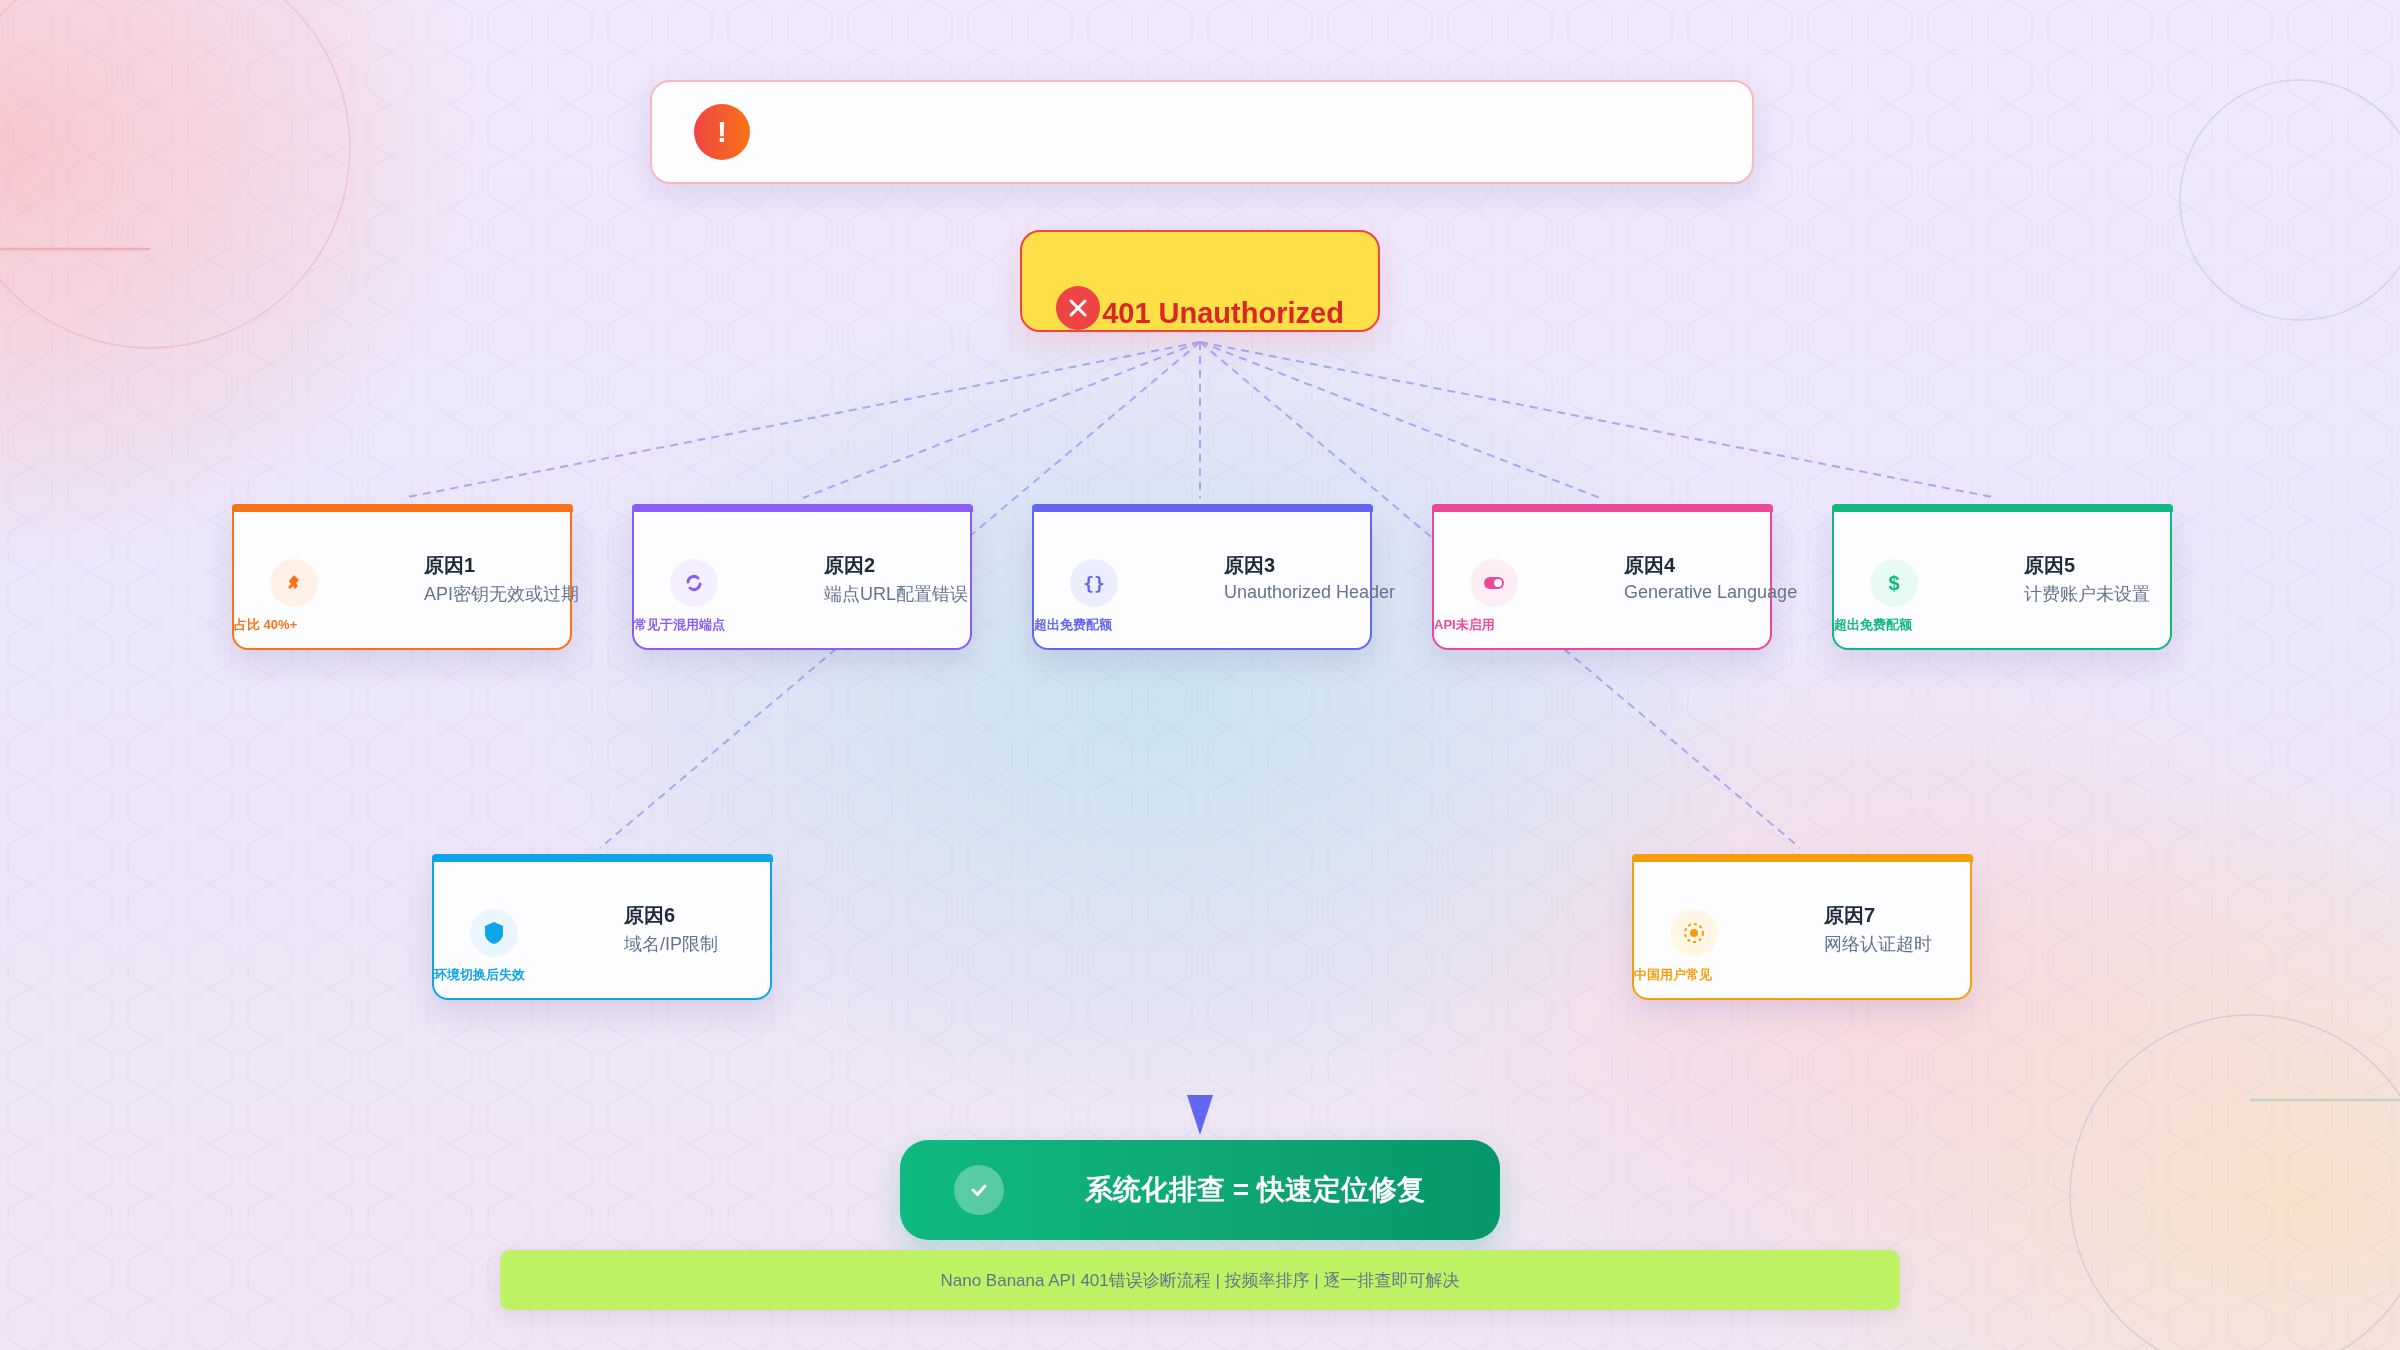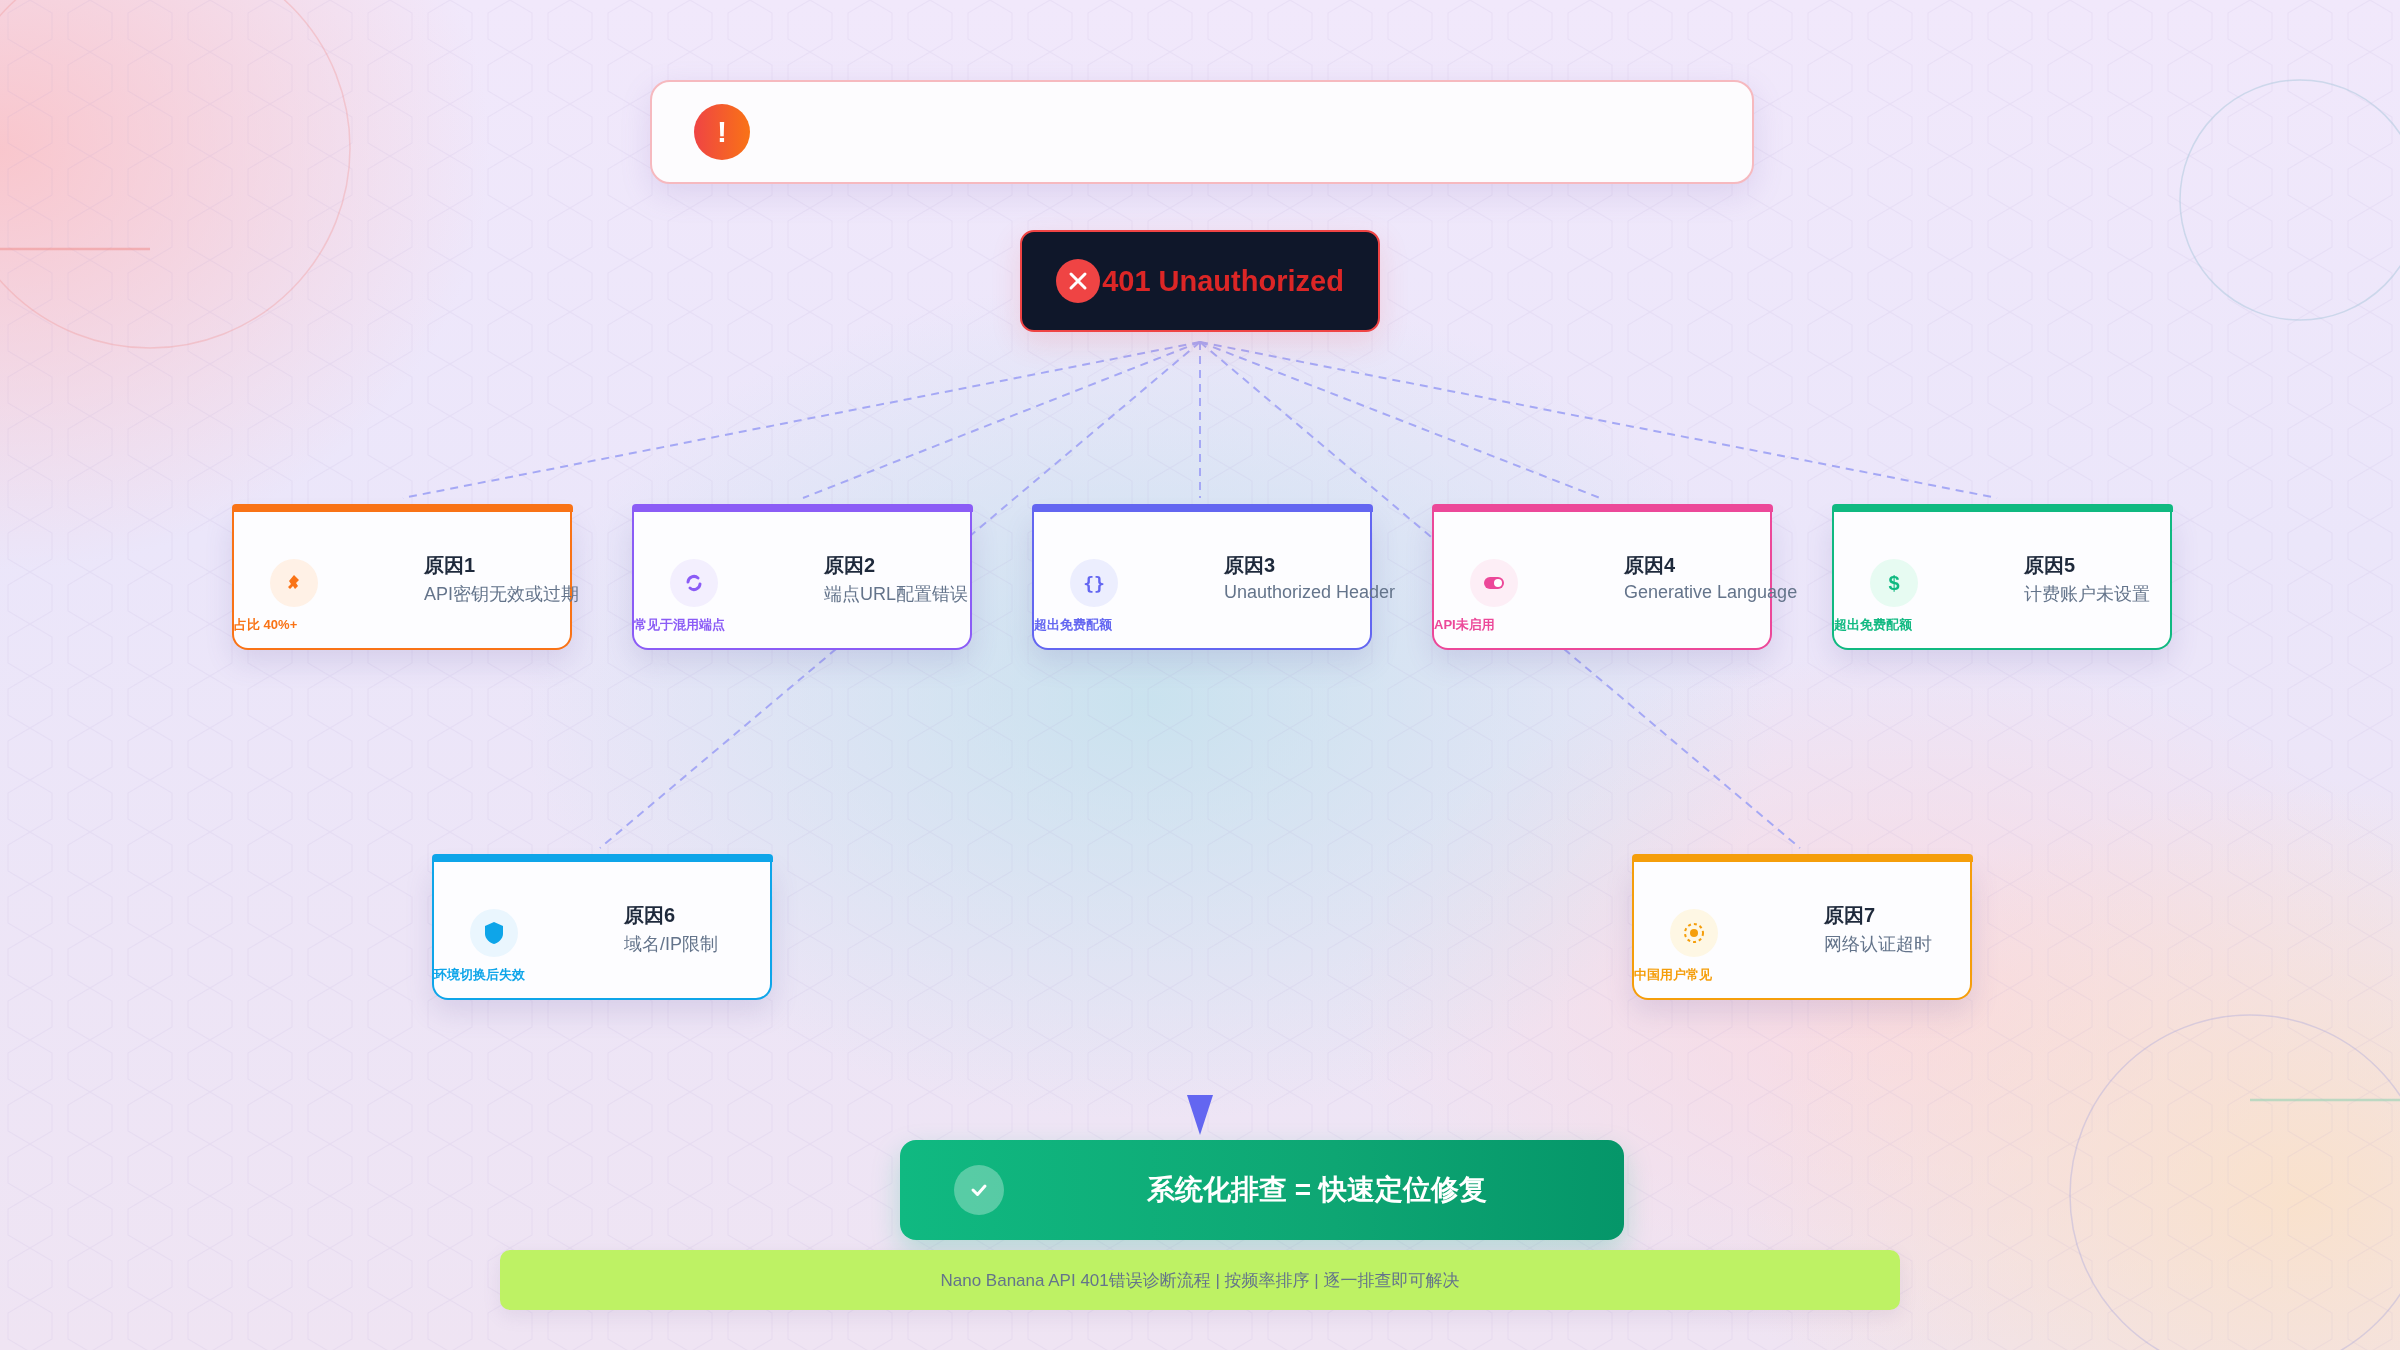--- a/index.html
+++ b/index.html
@@ -25,23 +25,23 @@
   }
   .title-icon {
     position:absolute; left:42px; top:22px; width:56px; height:56px; border-radius:50%;
     background:linear-gradient(90deg,#ef4444,#f97316);
     color:#fff; font-weight:bold; font-size:30px; display:flex; align-items:center; justify-content:center;
   }
   .title-text { font-size:42px; font-weight:bold; color:#1e293b; letter-spacing:0.5px; }
 
   .error-box {
     position:absolute; left:1020px; top:230px; width:356px; height:98px;
-    background:#0f172a; border:2.5px solid #ef4444; border-radius:14px; z-index:2;
+    background:#fde047; border:2.5px solid #ef4444; border-radius:20px; z-index:2;
     box-shadow:0 10px 30px rgba(239,68,68,0.15);
-    display:flex; align-items:center; justify-content:center;
+    display:flex; align-items:flex-end; justify-content:center;
   }
   .error-icon {
     width:44px; height:44px; border-radius:50%; background:#ef4444; color:#fff;
     display:flex; align-items:center; justify-content:center; margin-right:2px;
   }
   .error-text { font-size:29px; font-weight:bold; color:#dc2626; }
 
   .cause-card {
     position:absolute; width:336px; height:136px; background:#fdfdff;
     border:2.5px solid var(--c); border-top:none; border-radius:0 0 16px 16px; z-index:2;
@@ -58,21 +58,21 @@
   }
   .cause-title { position:absolute; left:190px; top:40px; font-size:20px; font-weight:bold; color:#1e293b; white-space:nowrap; }
   .cause-desc { position:absolute; left:190px; top:70px; font-size:18px; color:#64748b; white-space:nowrap; }
   .cause-tag { position:absolute; left:0; right:0; top:104px; text-align:left; font-size:13px; font-weight:bold; color:var(--c); }
 
   .arrow-down {
     position:absolute; left:1187px; top:1095px; width:0; height:0; z-index:2;
     border-left:13px solid transparent; border-right:13px solid transparent; border-top:40px solid #6366f1;
   }
   .result-box {
-    position:absolute; left:900px; top:1140px; width:724px; height:100px; border-radius:16px; z-index:2;
+    position:absolute; left:900px; top:1140px; width:600px; height:100px; border-radius:28px; z-index:2;
     background:linear-gradient(90deg,#10b981 0%,#0ea673 60%,#059669 100%);
     box-shadow:0 12px 28px rgba(16,185,129,0.25);
   }
   .result-icon {
     position:absolute; left:54px; top:25px; width:50px; height:50px; border-radius:50%;
     background:rgba(255,255,255,0.3); color:#fff; display:flex; align-items:center; justify-content:center;
   }
   .result-text { position:absolute; left:150px; right:40px; top:0; height:100px; line-height:100px; text-align:center; color:#fff; font-size:28px; font-weight:bold; }
 
   .footer {

